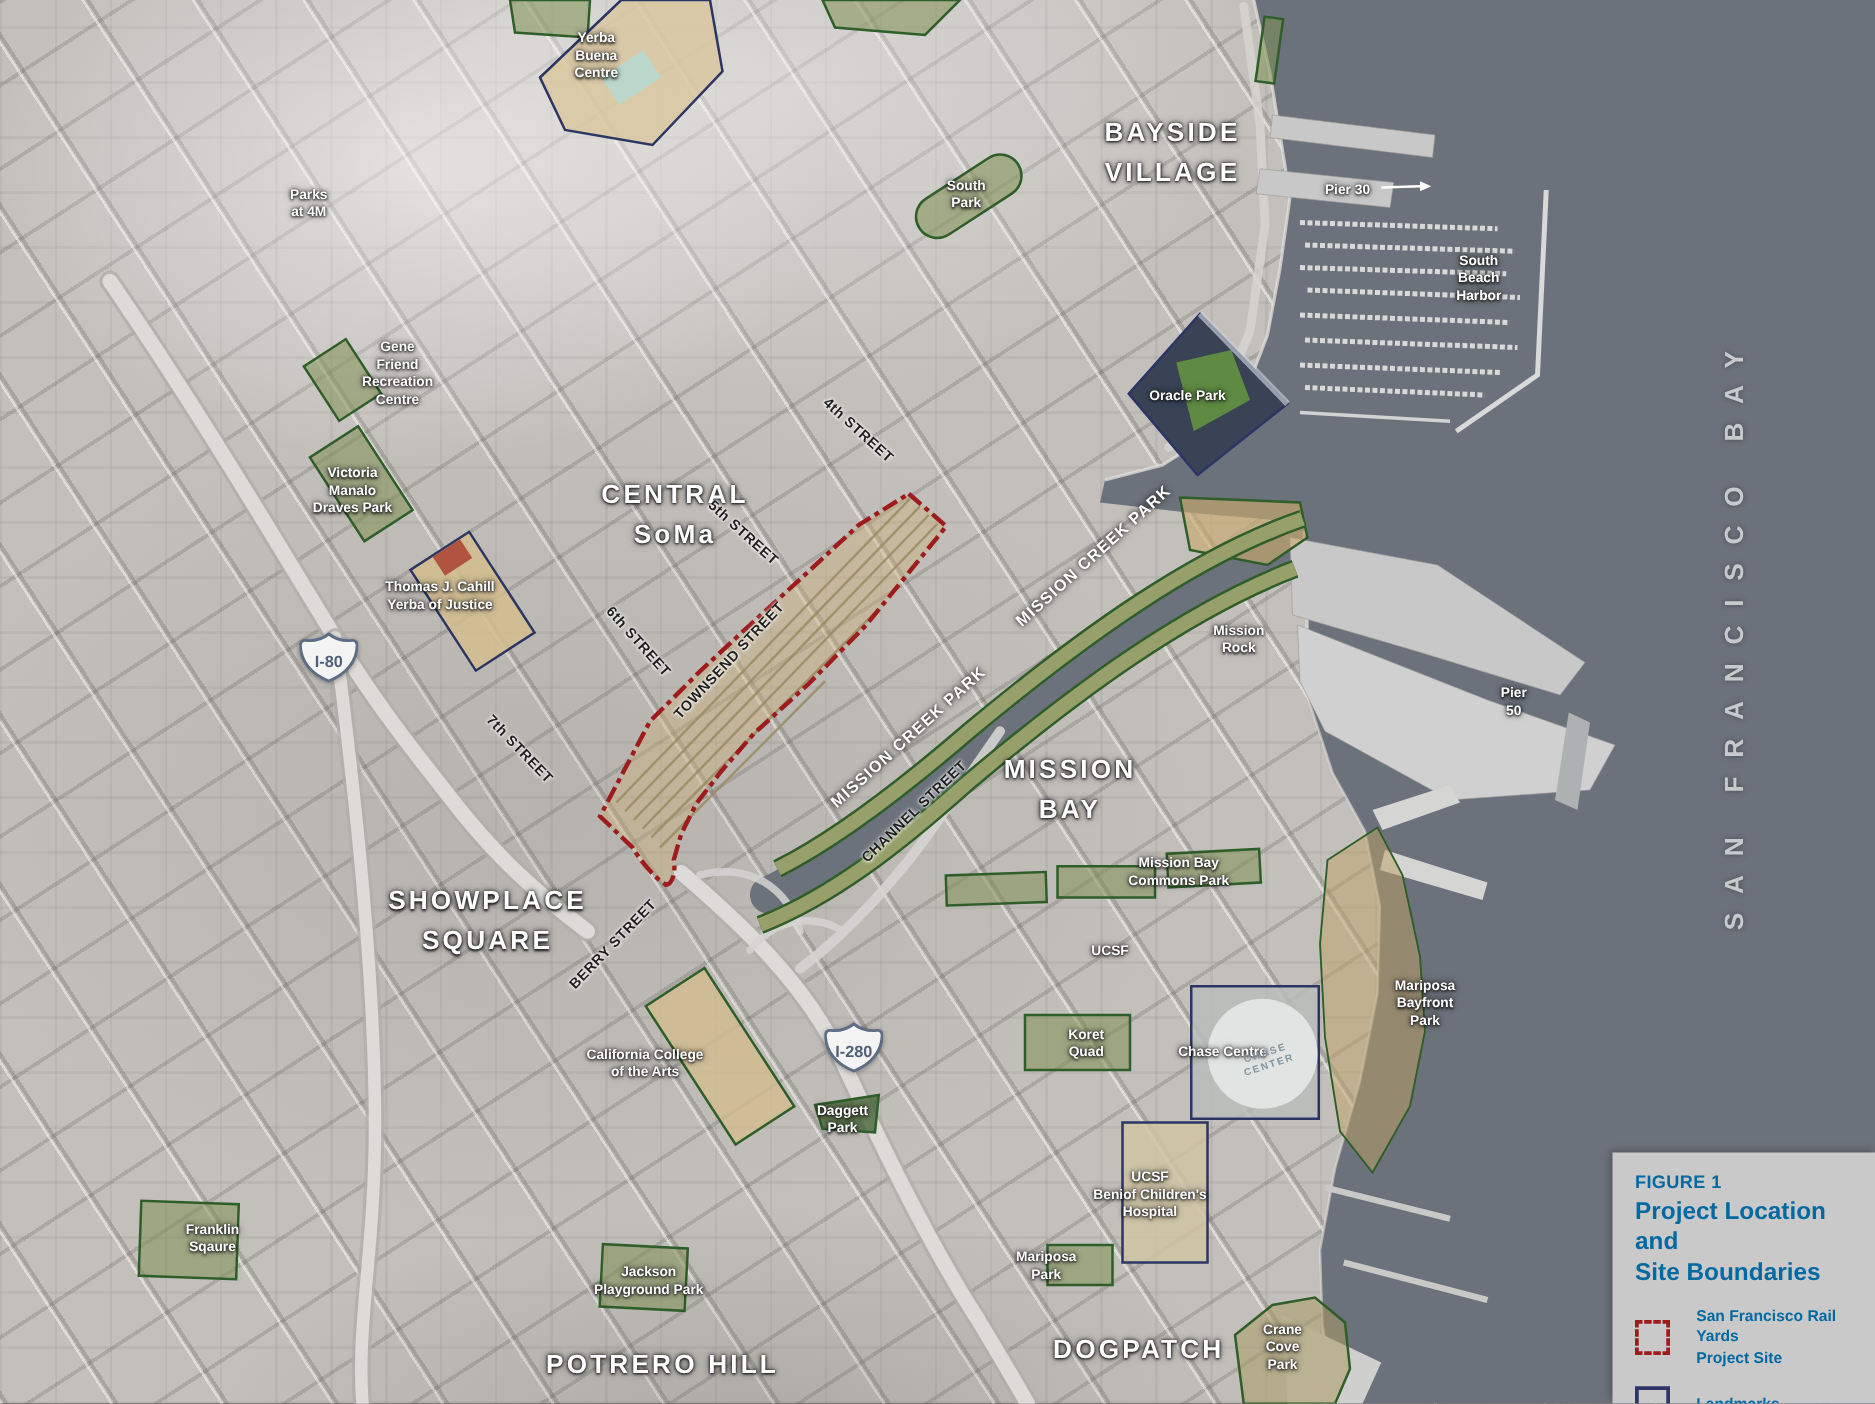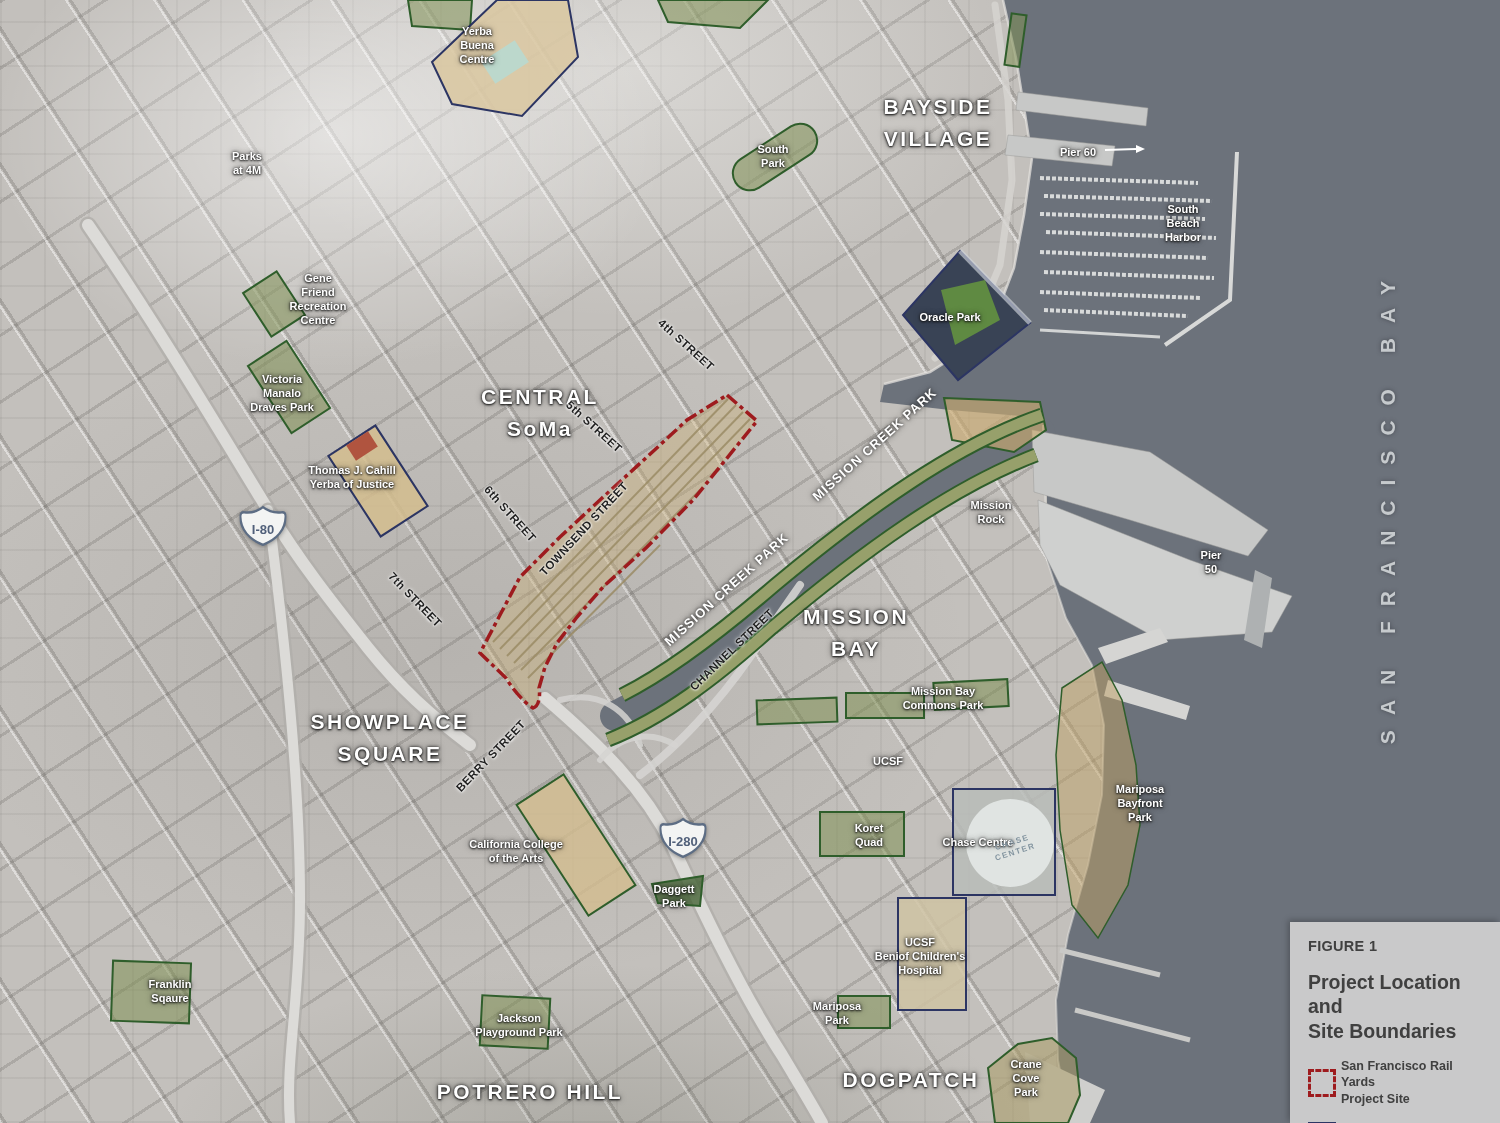--- a/index.html
+++ b/index.html
@@ -46,26 +46,26 @@
   }
   .shield{position:absolute;width:47px;height:43px;transform:translate(-50%,-50%);filter:drop-shadow(0 1px 2px rgba(0,0,0,.35));}
   .shield svg{position:absolute;inset:0;width:100%;height:100%;}
   .shield path{fill:#f3f4f3;stroke:#5d6d84;stroke-width:3;}
   .shield span{
     position:absolute;inset:0;display:flex;align-items:center;justify-content:center;
     font-weight:800;font-size:13px;color:#51607a;padding-top:5px;box-sizing:border-box;
   }
   .legend{
     position:absolute;z-index:3;left:1290px;top:922px;right:0;bottom:0;
-    background:#c9c9ca;padding:16px 30px 12px 18px;box-sizing:border-box;color:#404040;
+    background:#c9c9ca;padding:16px 30px 12px 18px;box-sizing:border-box;color:#0369a1;
     box-shadow:-2px -2px 6px rgba(0,0,0,.25);
   }
   .legend .eyebrow{font-size:14.5px;font-weight:800;letter-spacing:.3px;}
-  .legend .title{font-size:19.5px;font-weight:800;line-height:1.25;white-space:pre-line;margin-top:16px;}
-  .legend .item{display:flex;align-items:center;gap:5px;margin-top:15px;}
+  .legend .title{font-size:19.5px;font-weight:800;line-height:1.25;white-space:pre-line;margin-top:3px;}
+  .legend .item{display:flex;align-items:center;gap:21px;margin-top:15px;}
   .legend .sw{width:28px;height:28px;box-sizing:border-box;flex:0 0 auto;background:transparent;}
   .sw.dashed-red{border:3.5px dashed #9e1b1e;}
   .sw.navy-outline{border:3px solid #2c3563;}
   .legend .item .txt{font-size:12.5px;font-weight:700;line-height:1.3;white-space:pre-line;}
 </style>
 </head>
 <body>
 
 <div class="stage">
 
@@ -192,21 +192,21 @@
 Friend
 Recreation
 Centre</div>
       <div class="lbl place" style="left: 282px; top: 393px;">Victoria
 Manalo
 Draves Park</div>
       <div class="lbl place" style="left: 352px; top: 477px;">Thomas J. Cahill
 Yerba of Justice</div>
       <div class="lbl place" style="left: 773px; top: 156px;">South
 Park</div>
-      <div class="lbl place" style="left: 1078px; top: 152px;">Pier 60</div>
+      <div class="lbl place" style="left: 1078px; top: 152px;">Pier 30</div>
       <div class="lbl place" style="left: 1183px; top: 223px;">South
 Beach
 Harbor</div>
       <div class="lbl place" style="left: 950px; top: 317px;">Oracle Park</div>
       <div class="lbl place" style="left: 991px; top: 512px;">Mission
 Rock</div>
       <div class="lbl place" style="left: 1211px; top: 562px;">Pier
 50</div>
       <div class="lbl place" style="left: 943px; top: 698px;">Mission Bay
 Commons Park</div>

